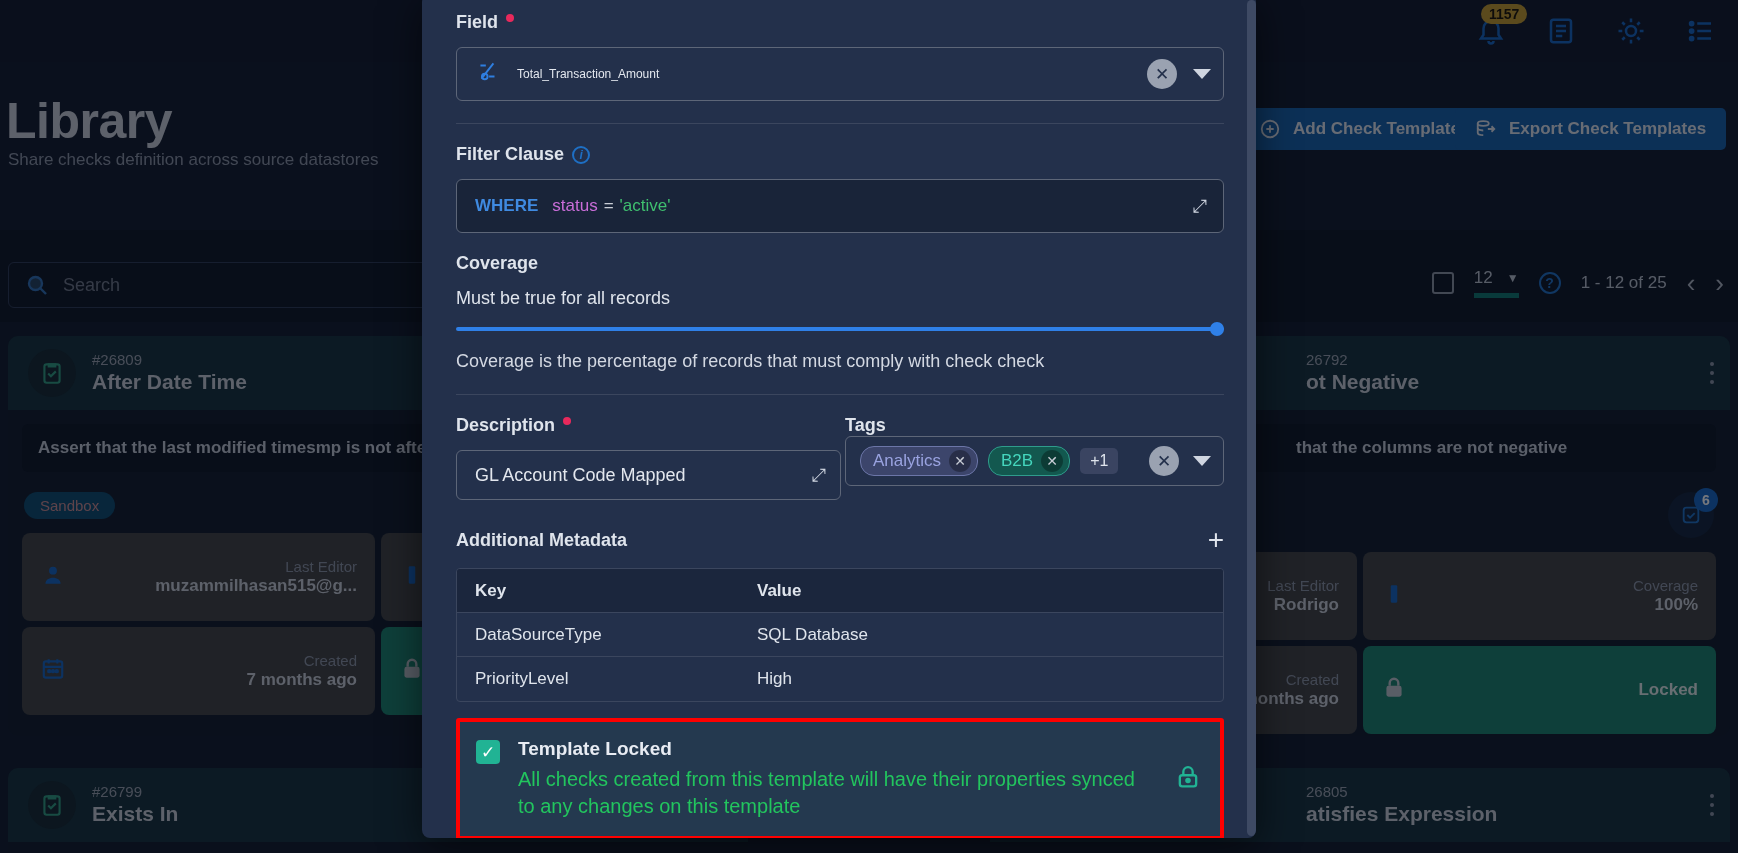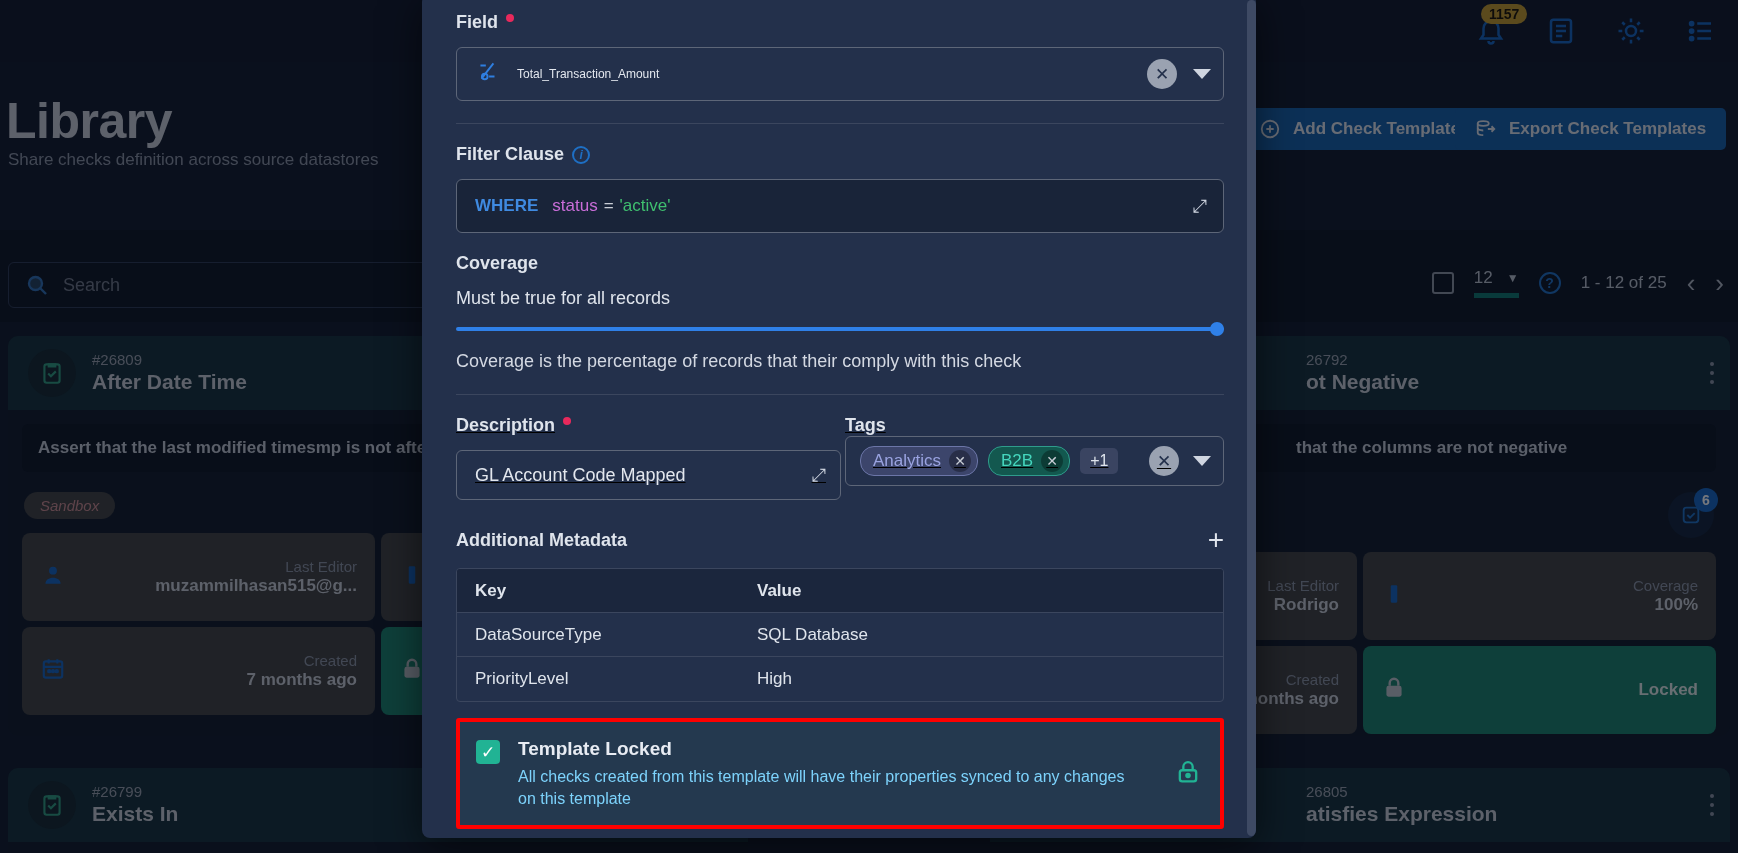--- a/index.html
+++ b/index.html
@@ -65,21 +65,21 @@
   .card-head { height: 74px; background: #15303a; display: flex; align-items: center; gap: 16px; padding: 0 20px; position: relative; }
   .card-avatar { width: 48px; height: 48px; border-radius: 50%; background: #14262f; display: flex; align-items: center; justify-content: center; color: #2f9c7e; flex: none; }
   .card-avatar svg { width: 26px; height: 26px; }
   .card-id { font-size: 15px; color: #99a0ad; line-height: 1.25; }
   .card-name { font-size: 21px; font-weight: 700; color: #c7ccd4; line-height: 1.25; }
   .card-kebab { position: absolute; right: 16px; top: 26px; color: #8b93a3; font-size: 20px; line-height: 6px; letter-spacing: 0; cursor: pointer; }
   .card-kebab span { display: block; width: 4px; height: 4px; border-radius: 50%; background: #8b93a3; margin-bottom: 5px; }
   .card-desc { margin: 14px 14px 0; background: #0c1422; border-radius: 6px; padding: 14px 16px; font-size: 17px; font-weight: 700; color: #c2c8d2; white-space: nowrap; overflow: hidden; }
   .card-tags { padding: 20px 16px 0; display: flex; align-items: center; justify-content: space-between; }
   .pill { display: inline-block; border-radius: 14px; padding: 5px 16px; font-size: 15px; }
-  .pill-sandbox { background: #404040; color: #c98a8e; font-style: italic; }
+  .pill-sandbox { background: #0c4a6e; color: #c98a8e; }
   .count-wrap { position: relative; width: 46px; height: 46px; border-radius: 50%; background: #13233a; display: flex; align-items: center; justify-content: center; color: #1d6fc4; }
   .count-wrap svg { width: 22px; height: 22px; }
   .count-badge { position: absolute; right: -4px; top: -4px; background: #1565c0; color: #fff; border-radius: 50%; width: 24px; height: 24px; font-size: 14px; font-weight: 700; display: flex; align-items: center; justify-content: center; }
   .stat-grid { display: grid; grid-template-columns: 1fr 1fr; gap: 6px; padding: 14px; }
   .stat { background: #404040; border-radius: 8px; height: 88px; display: flex; align-items: center; justify-content: space-between; padding: 0 18px; }
   .stat-ico { color: #1565c0; }
   .stat-ico svg { width: 26px; height: 26px; }
   .stat-txt { text-align: right; }
   .stat-lbl { font-size: 15px; color: #8b93a3; }
   .stat-val { font-size: 17px; font-weight: 700; color: #c7ccd4; }
@@ -123,21 +123,21 @@
   .str { color: #3fbf6f; }
   .expand { margin-left: auto; color: #cfd5e0; font-size: 18px; cursor: pointer; }
 
   .cov-title { margin-top: 20px; }
   .cov-sub { margin-top: 14px; font-size: 18px; color: #dfe4ec; }
   .slider { margin-top: 12px; position: relative; height: 16px; }
   .slider-track { position: absolute; left: 0; right: 0; top: 6px; height: 4px; background: #2f80e8; border-radius: 2px; }
   .slider-thumb { position: absolute; right: 0; top: 1px; width: 14px; height: 14px; border-radius: 50%; background: #2f80e8; cursor: pointer; }
   .cov-help { margin-top: 14px; font-size: 18px; color: #d3d8e2; }
 
-  .two-col { display: flex; gap: 4px; margin-top: 0; text-decoration: underline; }
+  .two-col { display: flex; gap: 4px; margin-top: 0; }
   .col-left { width: 385px; }
   .col-right { flex: 1; }
   .desc-box { margin-top: 14px; height: 50px; border: 1px solid #5d6678; border-radius: 6px; display: flex; align-items: center; padding: 0 14px 0 18px; }
   .desc-val { flex: 1; font-size: 18px; color: #e3e7ee; }
   .tags-box { height: 50px; border: 1px solid #5d6678; border-radius: 6px; display: flex; align-items: center; gap: 10px; padding: 0 12px 0 14px; }
   .tag { display: inline-flex; align-items: center; gap: 8px; border-radius: 14px; padding: 3px 6px 3px 12px; font-size: 17px; }
   .tag-analytics { background: #3c456b; color: #9aa3e0; border: 1px solid #6c76a8; }
   .tag-b2b { background: #13584f; color: #45d6bd; border: 1px solid #2f9c8c; }
   .tag-x { width: 22px; height: 22px; border-radius: 50%; background: rgba(0,0,0,.32); display: flex; align-items: center; justify-content: center; font-size: 14px; color: #c9cdd6; cursor: pointer; }
   .tag-more { background: #3a4461; color: #dfe4ec; border-radius: 5px; padding: 4px 10px; font-size: 16px; }
@@ -148,21 +148,21 @@
   .meta-tr { display: flex; height: 44px; align-items: center; border-bottom: 1px solid #3b465e; }
   .meta-tr:last-child { border-bottom: none; }
   .meta-th { background: #1b263d; font-weight: 700; color: #e6eaf1; }
   .meta-c1 { width: 300px; padding-left: 18px; font-size: 17px; color: #dfe4ec; }
   .meta-c2 { flex: 1; font-size: 17px; color: #dfe4ec; }
 
   .lock-outline { margin-top: 16px; border: 4px solid #ff0000; border-radius: 3px; }
   .lock-row { background: #24394f; display: flex; align-items: flex-start; gap: 18px; padding: 16px 18px 16px 16px; }
   .chk { width: 24px; height: 24px; border-radius: 4px; background: #21b394; display: flex; align-items: center; justify-content: center; color: #fff; font-size: 17px; flex: none; cursor: pointer; margin-top: 2px; }
   .lock-title { font-size: 19px; font-weight: 600; color: #e8ecf3; }
-  .lock-desc { margin-top: 6px; font-size: 16px; color: #7dd3fc; line-height: 1.35; max-width: 620px; }
+  .lock-desc { margin-top: 6px; font-size: 20px; color: #22c55e; line-height: 1.35; max-width: 620px; }
   .lock-ico { margin-left: auto; color: #21b394; align-self: center; }
   .lock-ico svg { width: 28px; height: 28px; }
 
   .modal-footer { display: flex; align-items: center; justify-content: flex-end; gap: 22px; padding: 26px 34px 0 0; }
 </style>
 </head>
 <body>
 
 <div id="root">
 
@@ -427,21 +427,21 @@
       </div>
 
       <div class="sec-label cov-title">
         <span>Coverage</span>
       </div>
       <div class="cov-sub">Must be true for all records</div>
       <div class="slider">
         <div class="slider-track"></div>
         <div class="slider-thumb"></div>
       </div>
-      <div class="cov-help">Coverage is the percentage of records that their comply with this check</div>
+      <div class="cov-help">Coverage is the percentage of records that must comply with check check</div>
 
       <div class="divider"></div>
 
       <div class="two-col">
         <div class="col-left">
           <div class="sec-label">
             <span>Description</span>
             <span class="req-dot"></span>
           </div>
           <div class="desc-box">

